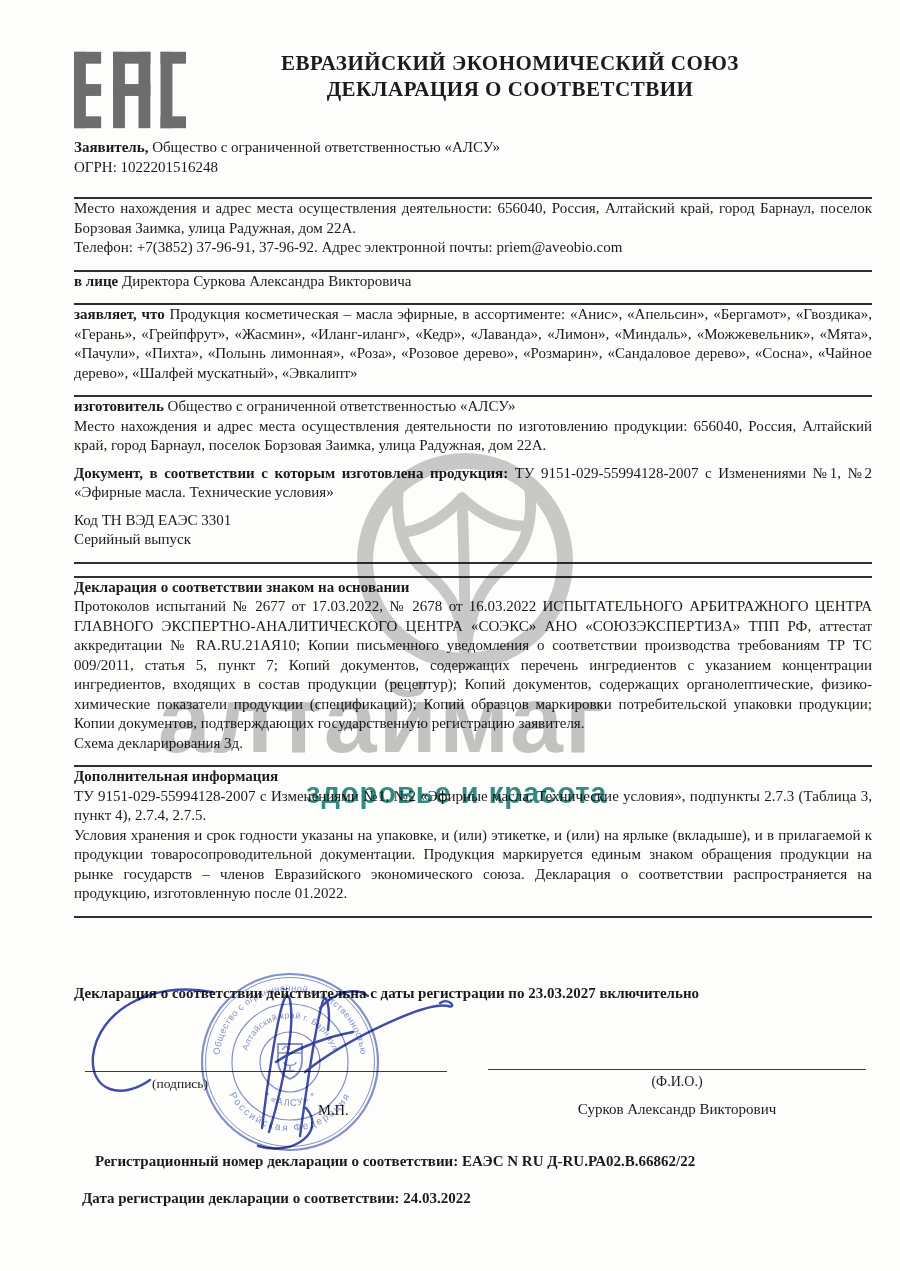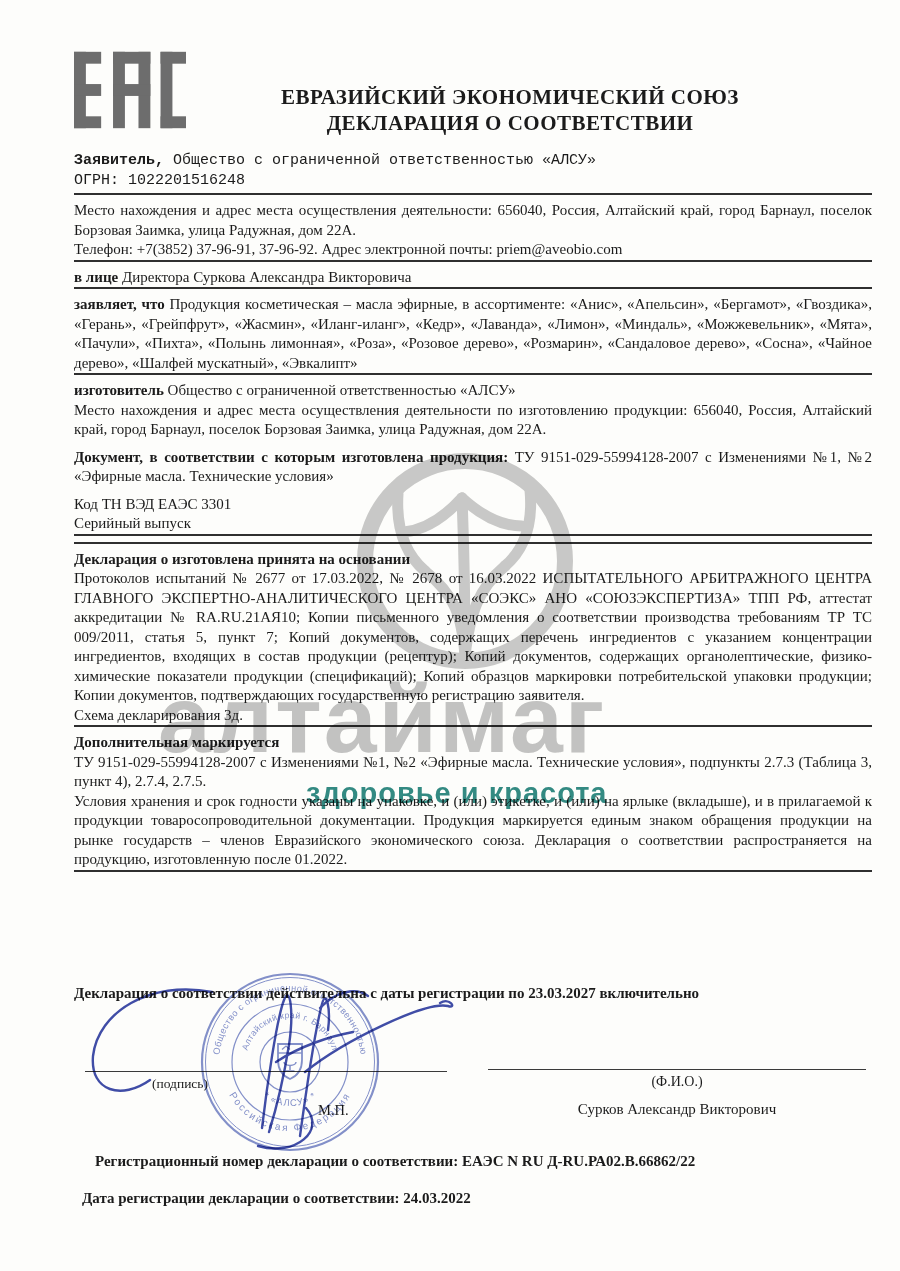--- a/index.html
+++ b/index.html
@@ -5,28 +5,28 @@
   html,body { margin:0; padding:0; background:#d9d9d9; }
   .page {
     position:relative; width:900px; height:1271px; margin:0 auto;
     background:#fdfdfb; overflow:hidden;
     font-family:"Liberation Serif","DejaVu Serif",serif;
     color:#1b1b1b; font-size:15px; line-height:19.5px;
   }
   .content { position:absolute; left:74px; top:44px; width:798px; }
 
   
-  .doc-header { display:flex; align-items:flex-end; }
+  .doc-header { display:flex; align-items:flex-start; }
   .eac-box { width:112px; height:92px; flex:0 0 auto; }
   .title-block { flex:1; text-align:center; padding:6px 58px 0 20px;
     font-weight:bold; font-size:21px; line-height:26px; letter-spacing:.5px; }
 
   
-  .sec { margin-top:6px; padding-bottom:0; border-bottom:2px solid #2f2f2f; }
-  .sec.first { margin-top:15px; padding-bottom:3px;font-family:Liberation Mono, monospace; }
+  .sec { padding-bottom:12px; border-bottom:2px solid #2f2f2f; }
+  .sec.first { margin-top:2px; padding-bottom:20px; }
   .sec p { margin:0; text-align:justify; }
   .sec p.plain { text-align:left; }
   .gap { margin-top:8px !important; }
   b { font-weight:bold; }
 
   
   .wm-logo { position:absolute; left:352px; top:448px; width:226px; height:226px;
     opacity:.5; mix-blend-mode:multiply; z-index:3; pointer-events:none; }
   .wm-brand { position:absolute; left:158px; top:672px; z-index:3; pointer-events:none;
     font-family:"Liberation Sans","DejaVu Sans",sans-serif; font-weight:bold;
@@ -112,27 +112,27 @@
       <p>Место нахождения и адрес места осуществления деятельности по изготовлению продукции: 656040, Россия, Алтайский край, город Барнаул, поселок Борзовая Заимка, улица Радужная, дом 22А.</p>
       <p class="gap"><b>Документ, в соответствии с которым изготовлена продукция:</b><span> ТУ 9151-029-55994128-2007 с Изменениями №1, №2 «Эфирные масла. Технические условия»</span></p>
       <p class="plain gap">Код ТН ВЭД ЕАЭС 3301</p>
       <p class="plain">Серийный выпуск</p>
     </div>
 
     <div class="sec">
     </div>
 
     <div class="sec">
-      <p class="plain"><b>Декларация о изготовлена принята на основании</b></p>
+      <p class="plain"><b>Декларация о соответствии знаком на основании</b></p>
       <p>Протоколов испытаний № 2677 от 17.03.2022, № 2678 от 16.03.2022 ИСПЫТАТЕЛЬНОГО АРБИТРАЖНОГО ЦЕНТРА ГЛАВНОГО ЭКСПЕРТНО-АНАЛИТИЧЕСКОГО ЦЕНТРА «СОЭКС» АНО «СОЮЗЭКСПЕРТИЗА» ТПП РФ, аттестат аккредитации № RA.RU.21АЯ10; Копии письменного уведомления о соответствии производства требованиям ТР ТС 009/2011, статья 5, пункт 7; Копий документов, содержащих перечень ингредиентов с указанием концентрации ингредиентов, входящих в состав продукции (рецептур); Копий документов, содержащих органолептические, физико-химические показатели продукции (спецификаций); Копий образцов маркировки потребительской упаковки продукции; Копии документов, подтверждающих государственную регистрацию заявителя.</p>
       <p class="plain">Схема декларирования 3д.</p>
     </div>
 
     <div class="sec">
-      <p class="plain"><b>Дополнительная маркируется</b></p>
+      <p class="plain"><b>Дополнительная информация</b></p>
       <p>ТУ 9151-029-55994128-2007 с Изменениями №1, №2 «Эфирные масла. Технические условия», подпункты 2.7.3 (Таблица 3, пункт 4), 2.7.4, 2.7.5.</p>
       <p>Условия хранения и срок годности указаны на упаковке, и (или) этикетке, и (или) на ярлыке (вкладыше), и в прилагаемой к продукции товаросопроводительной документации. Продукция маркируется единым знаком обращения продукции на рынке государств – членов Евразийского экономического союза. Декларация о соответствии распространяется на продукцию, изготовленную после 01.2022.</p>
     </div>
 
   </div>
 
   <div class="validity">Декларация о соответствии действительна с даты регистрации по 23.03.2027 включительно</div>
   <div class="sig-line"></div>
   <div class="sig-cap">(подпись)</div>
   <div class="mp">М.П.</div>

